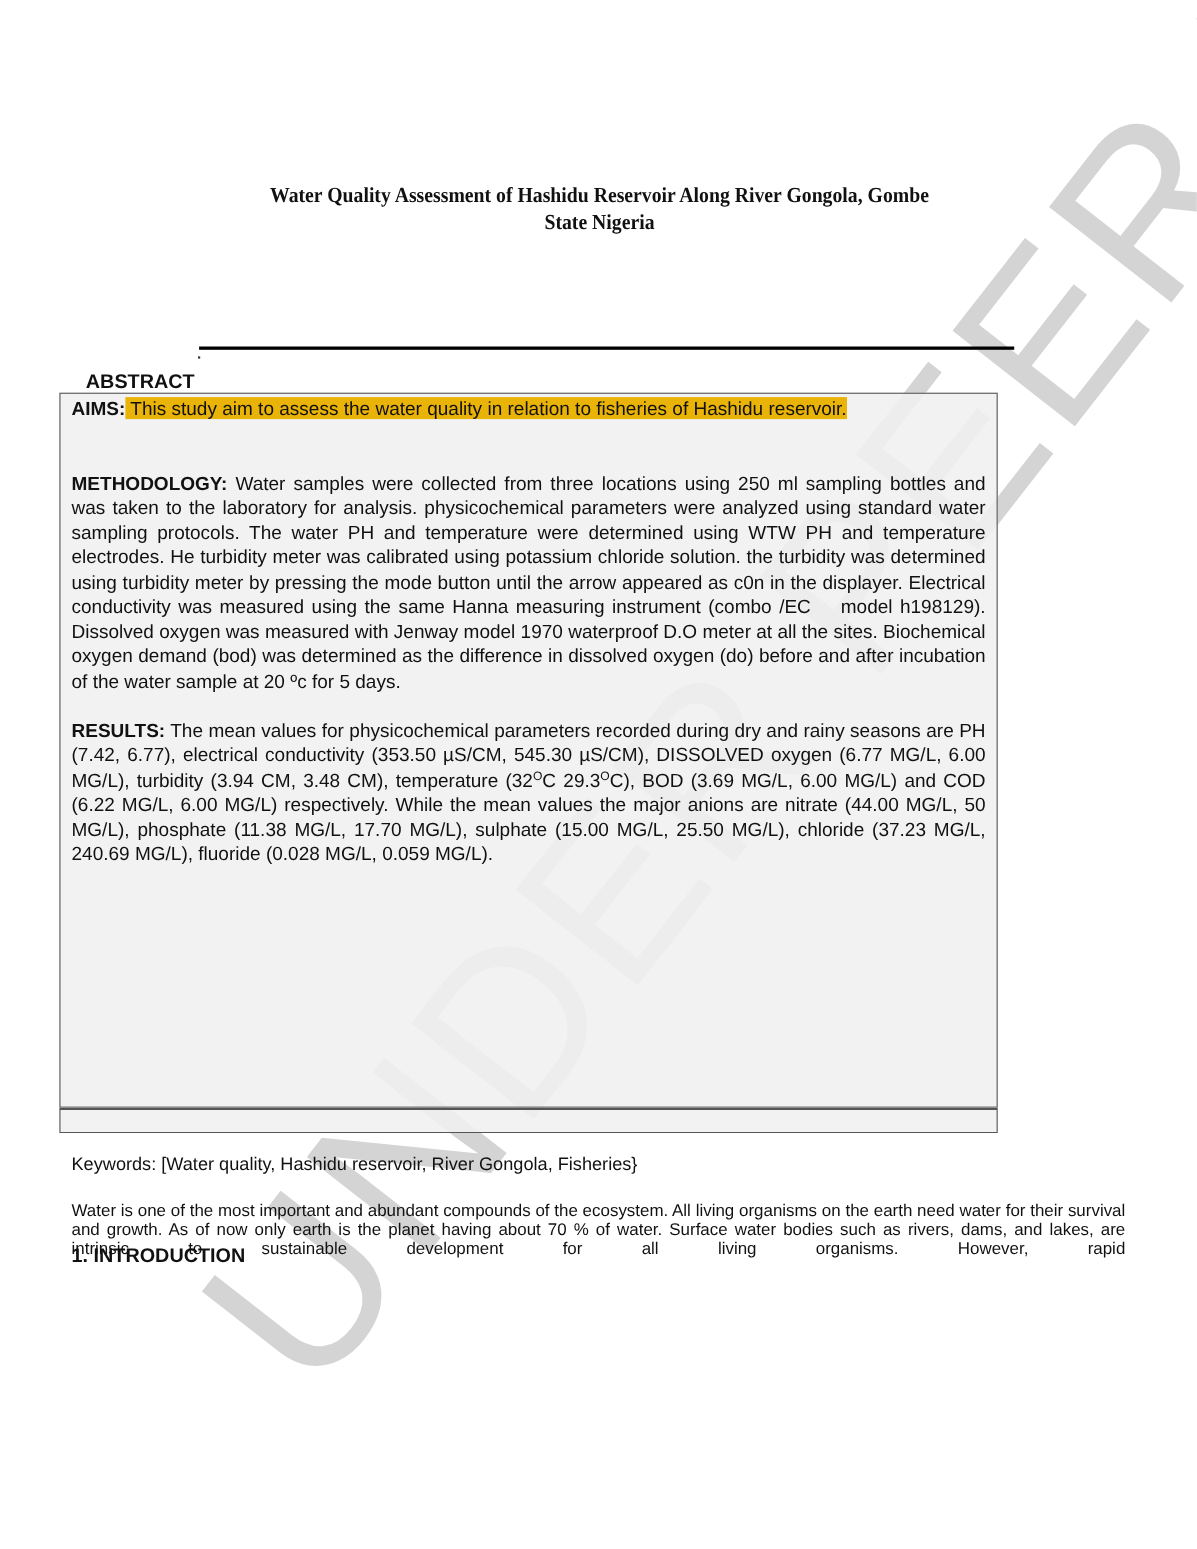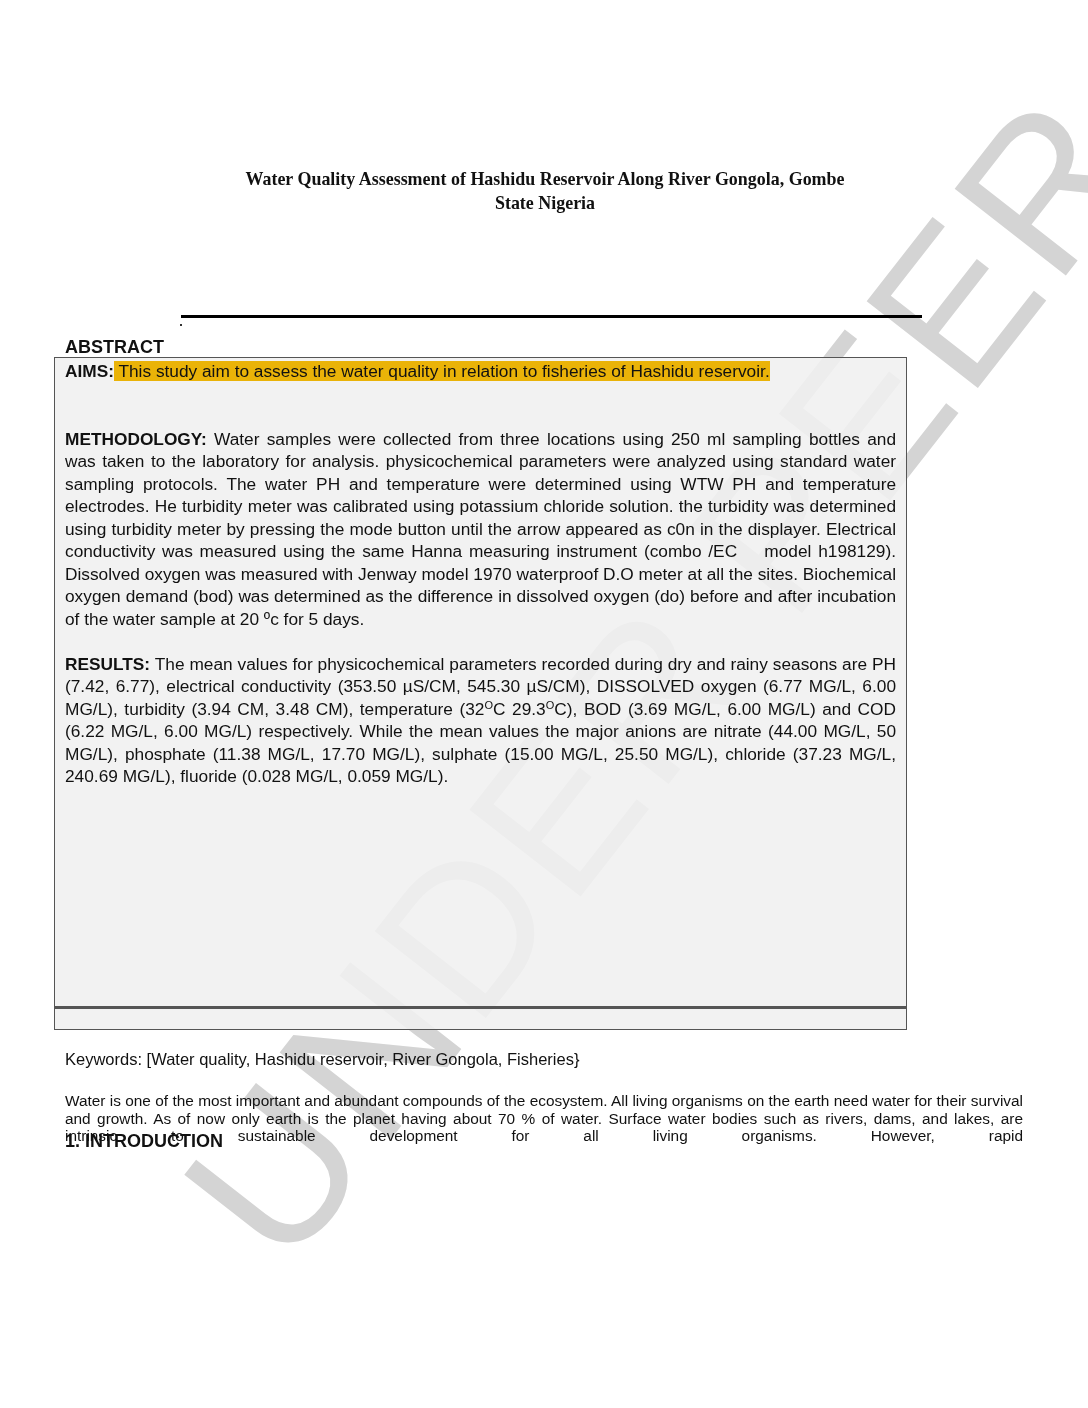--- a/index.html
+++ b/index.html
@@ -21,21 +21,21 @@
     text-align: center; font-family: "Liberation Serif", serif;
     font-weight: bold; font-size: 19.5px; line-height: 24px; z-index: 2;
     transform: scaleX(0.92); transform-origin: center top;
   }
   .rule {
     position: absolute; left: 181px; top: 315px; width: 741px; height: 3px;
     background: #000; z-index: 2;
   }
   .dot { position: absolute; left: 180px; top: 324px; width: 2px; height: 2px; background:#333; z-index:2; }
   .abstract-heading {
-    position: absolute; left: 65px; top: 337px; font-weight: bold;
+    position: absolute; left: 78px; top: 337px; font-weight: bold;
     font-size: 18px; z-index: 2;
   }
   .abstract-box {
     position: absolute; left: 54px; top: 357px; width: 851px; height: 648px;
     background: rgba(240,240,240,0.88); border: 1.5px solid #555; z-index: 1;
   }
   .abstract-footer {
     position: absolute; left: 54px; top: 1007px; width: 851px; height: 20px;
     background: rgba(240,240,240,0.88); border: 1.5px solid #555; border-top: 2px solid #555; z-index: 1;
   }

